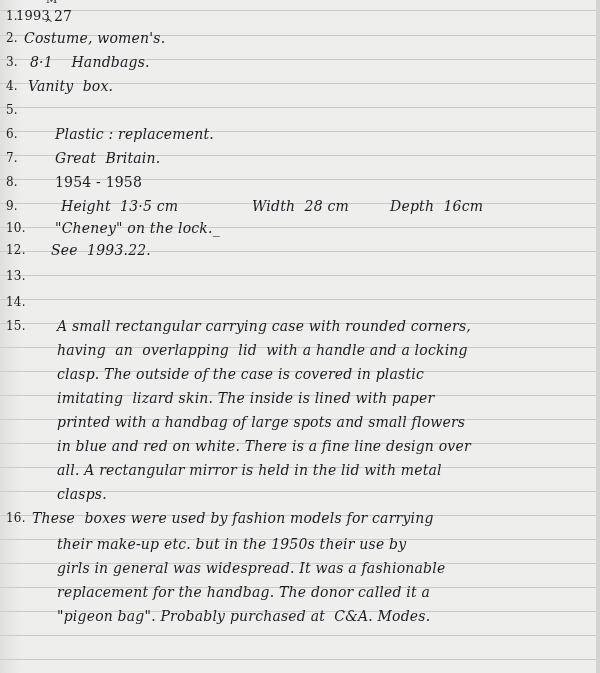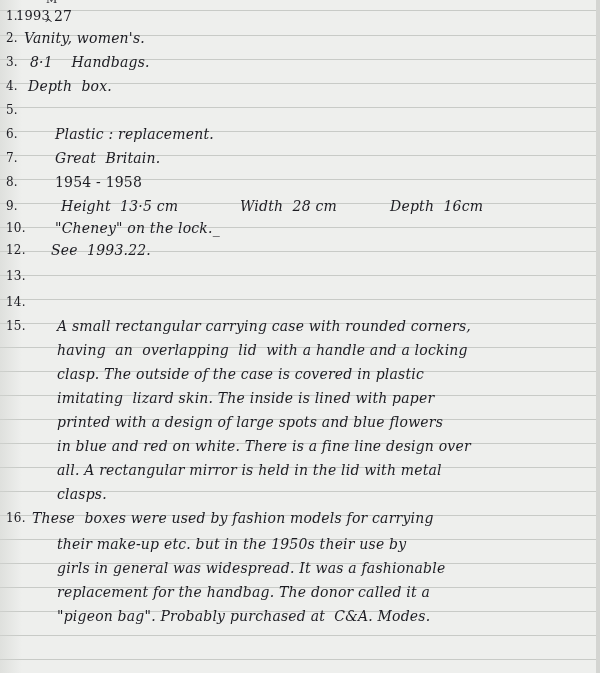--- a/index.html
+++ b/index.html
@@ -79,31 +79,31 @@
   <div class="line" style="top:4px;">
     <span class="num">1.</span>
     <span class="seg" style="left:16px;font-style:normal;font-size:13px;">1993</span>
     <span class="sup">M</span>
     <span class="caret">^</span>
     <span class="after-caret">27</span>
   </div>
 
   <div class="line" style="top:26px;">
     <span class="num">2.</span>
-    <span class="seg" style="left:24px;">Vanity, women's.</span>
+    <span class="seg" style="left:24px;">Costume, women's.</span>
   </div>
 
   <div class="line" style="top:50px;">
     <span class="num">3.</span>
     <span class="seg" style="left:30px;white-space:pre;">8·1    Handbags.</span>
   </div>
 
   <div class="line" style="top:74px;">
     <span class="num">4.</span>
-    <span class="seg" style="left:28px;white-space:pre;">Depth  box.</span>
+    <span class="seg" style="left:28px;white-space:pre;">Vanity  box.</span>
   </div>
 
   <div class="line" style="top:98px;">
     <span class="num">5.</span>
   </div>
 
   <div class="line" style="top:122px;">
     <span class="num">6.</span>
     <span class="txt">Plastic : replacement.</span>
   </div>
@@ -114,21 +114,21 @@
   </div>
 
   <div class="line" style="top:170px;">
     <span class="num">8.</span>
     <span class="txt" style="font-style:normal;">1954 - 1958</span>
   </div>
 
   <div class="line" style="top:194px;">
     <span class="num">9.</span>
     <span class="seg" style="left:61px;white-space:pre;">Height  13·5 cm</span>
-    <span class="seg" style="left:240px;white-space:pre;">Width  28 cm</span>
+    <span class="seg" style="left:252px;white-space:pre;">Width  28 cm</span>
     <span class="seg" style="left:390px;white-space:pre;">Depth  16cm</span>
   </div>
 
   <div class="line" style="top:216px;">
     <span class="num">10.</span>
     <span class="txt">"Cheney" on the lock._</span>
   </div>
 
   <div class="line" style="top:238px;">
     <span class="num">12.</span>
@@ -151,21 +151,21 @@
   <div class="line" style="top:338px;">
     <span class="cont" style="white-space:pre;">having  an  overlapping  lid  with a handle and a locking</span>
   </div>
   <div class="line" style="top:362px;">
     <span class="cont">clasp. The outside of the case is covered in plastic</span>
   </div>
   <div class="line" style="top:386px;">
     <span class="cont" style="white-space:pre;">imitating  lizard skin. The inside is lined with paper</span>
   </div>
   <div class="line" style="top:410px;">
-    <span class="cont">printed with a design of large spots and blue flowers</span>
+    <span class="cont">printed with a handbag of large spots and small flowers</span>
   </div>
   <div class="line" style="top:434px;">
     <span class="cont">in blue and red on white. There is a fine line design over</span>
   </div>
   <div class="line" style="top:458px;">
     <span class="cont">all. A rectangular mirror is held in the lid with metal</span>
   </div>
   <div class="line" style="top:482px;">
     <span class="cont">clasps.</span>
   </div>

